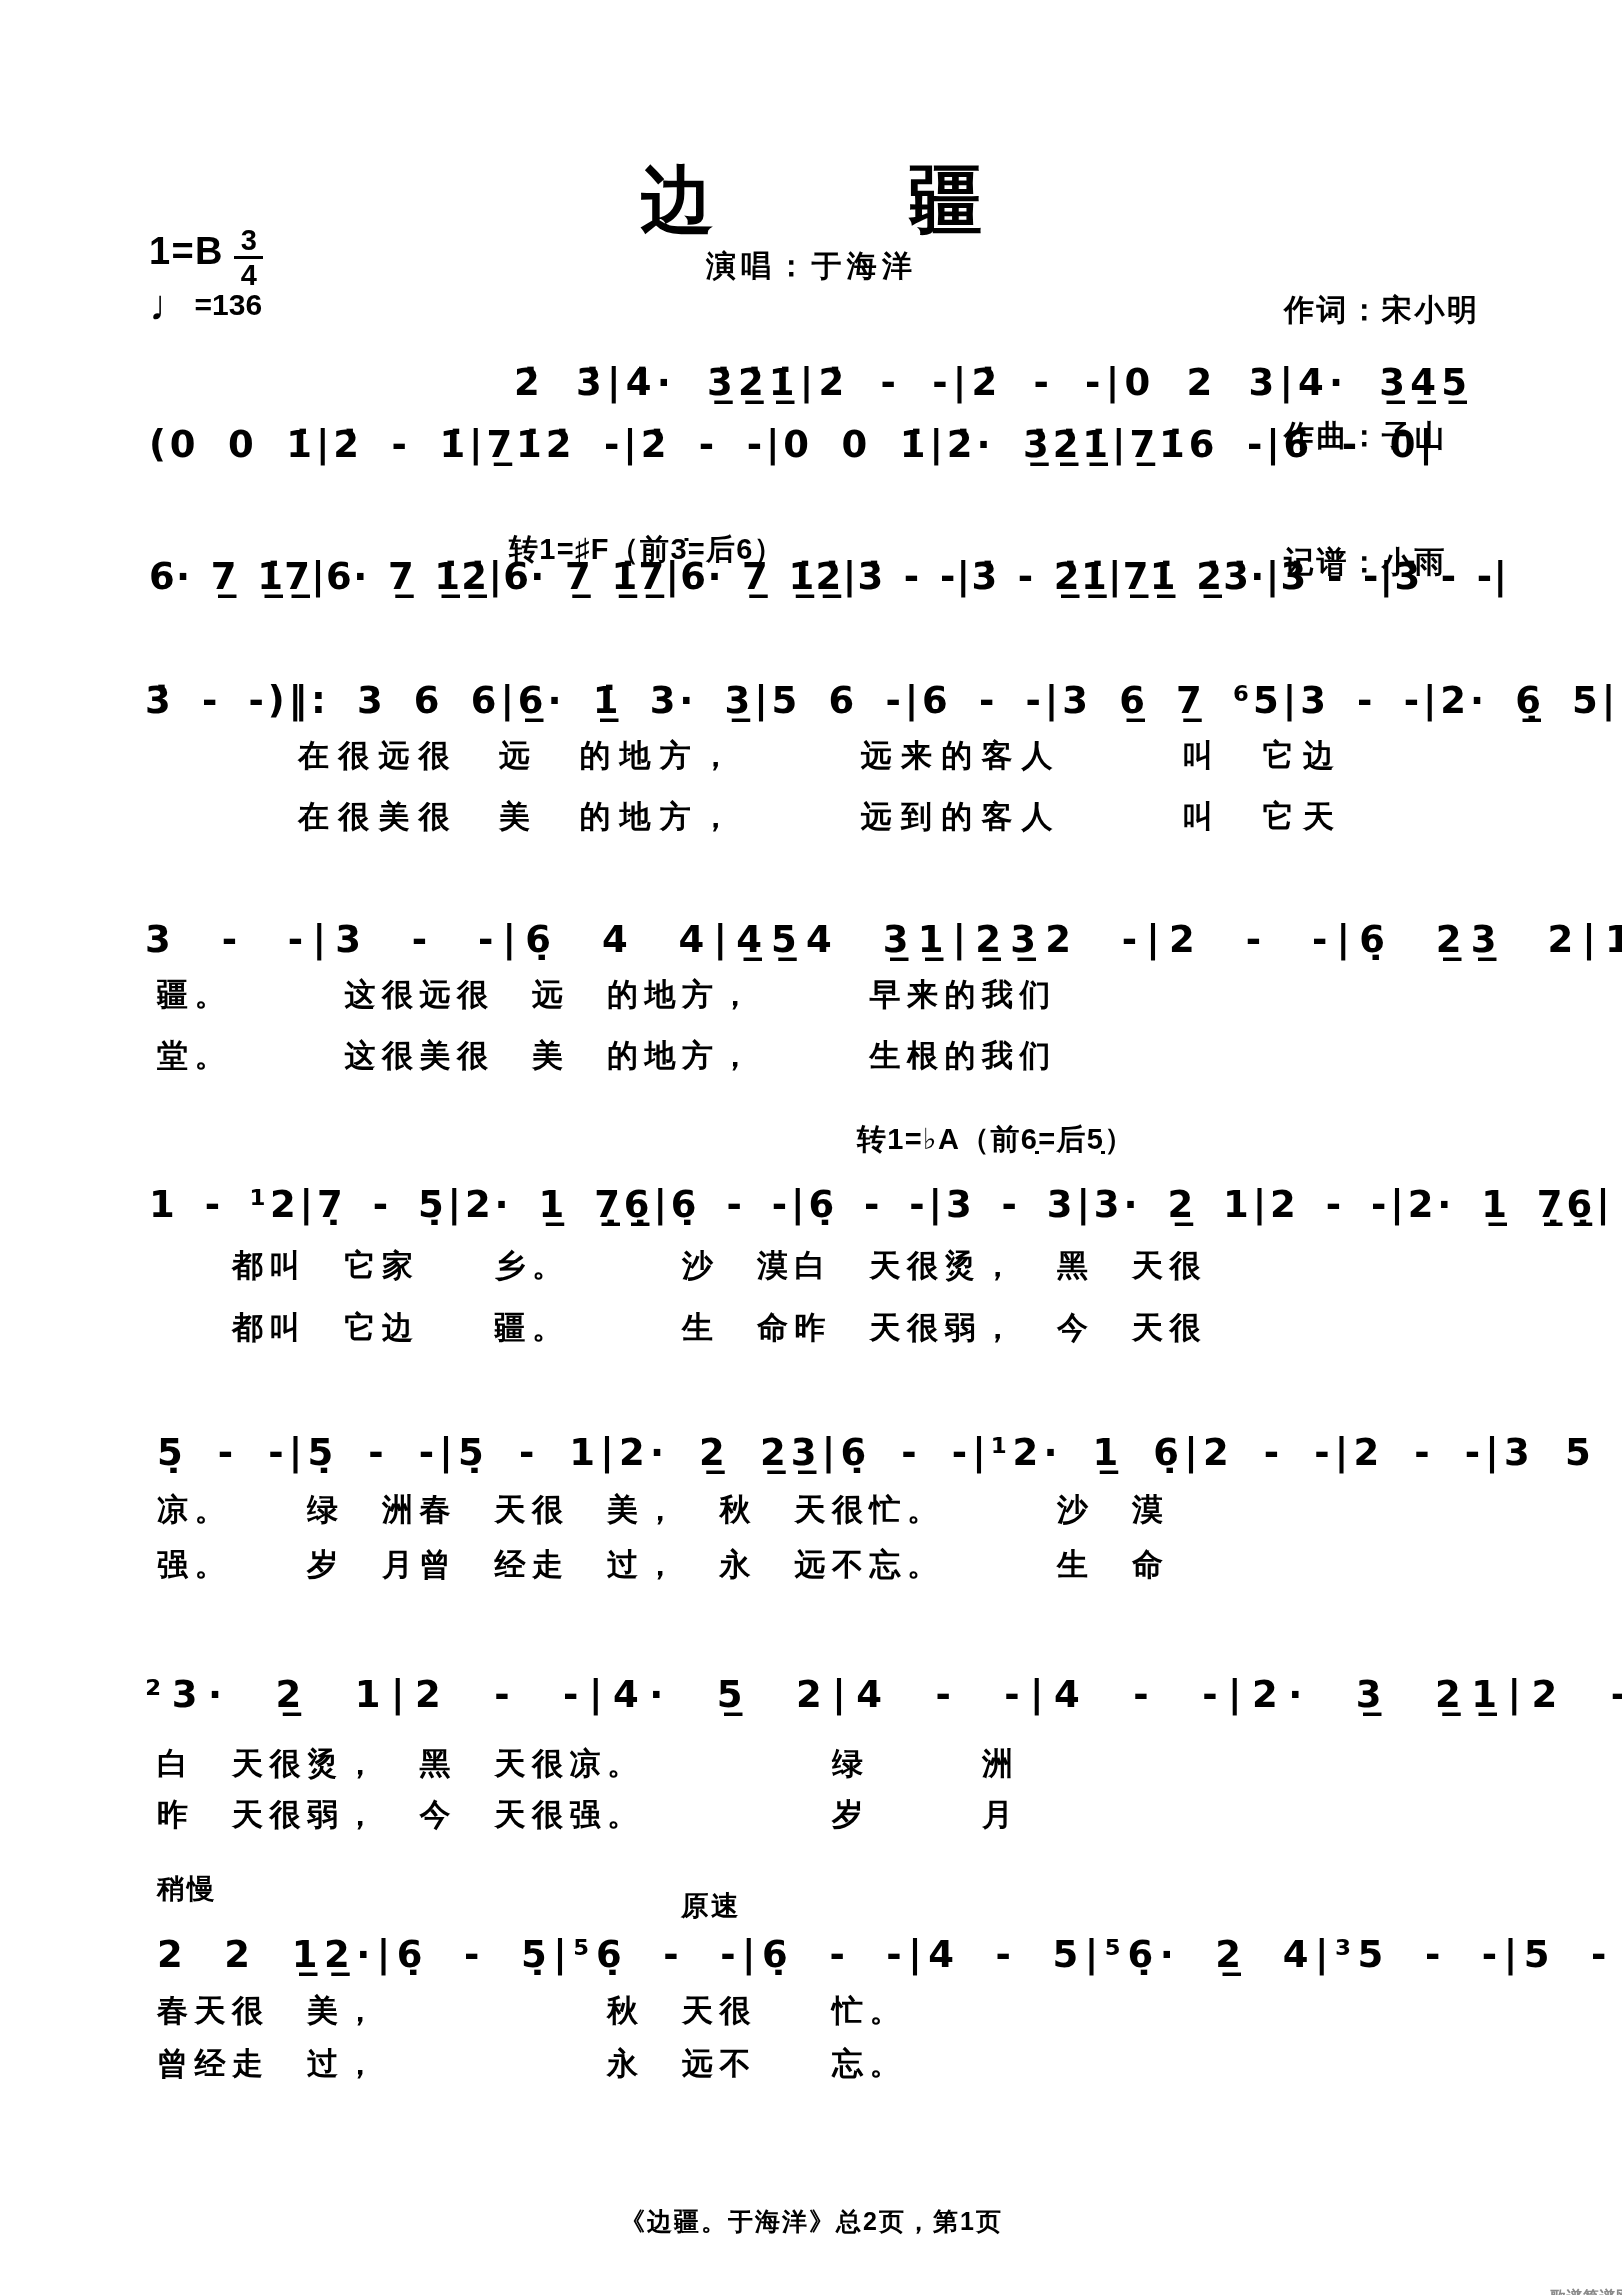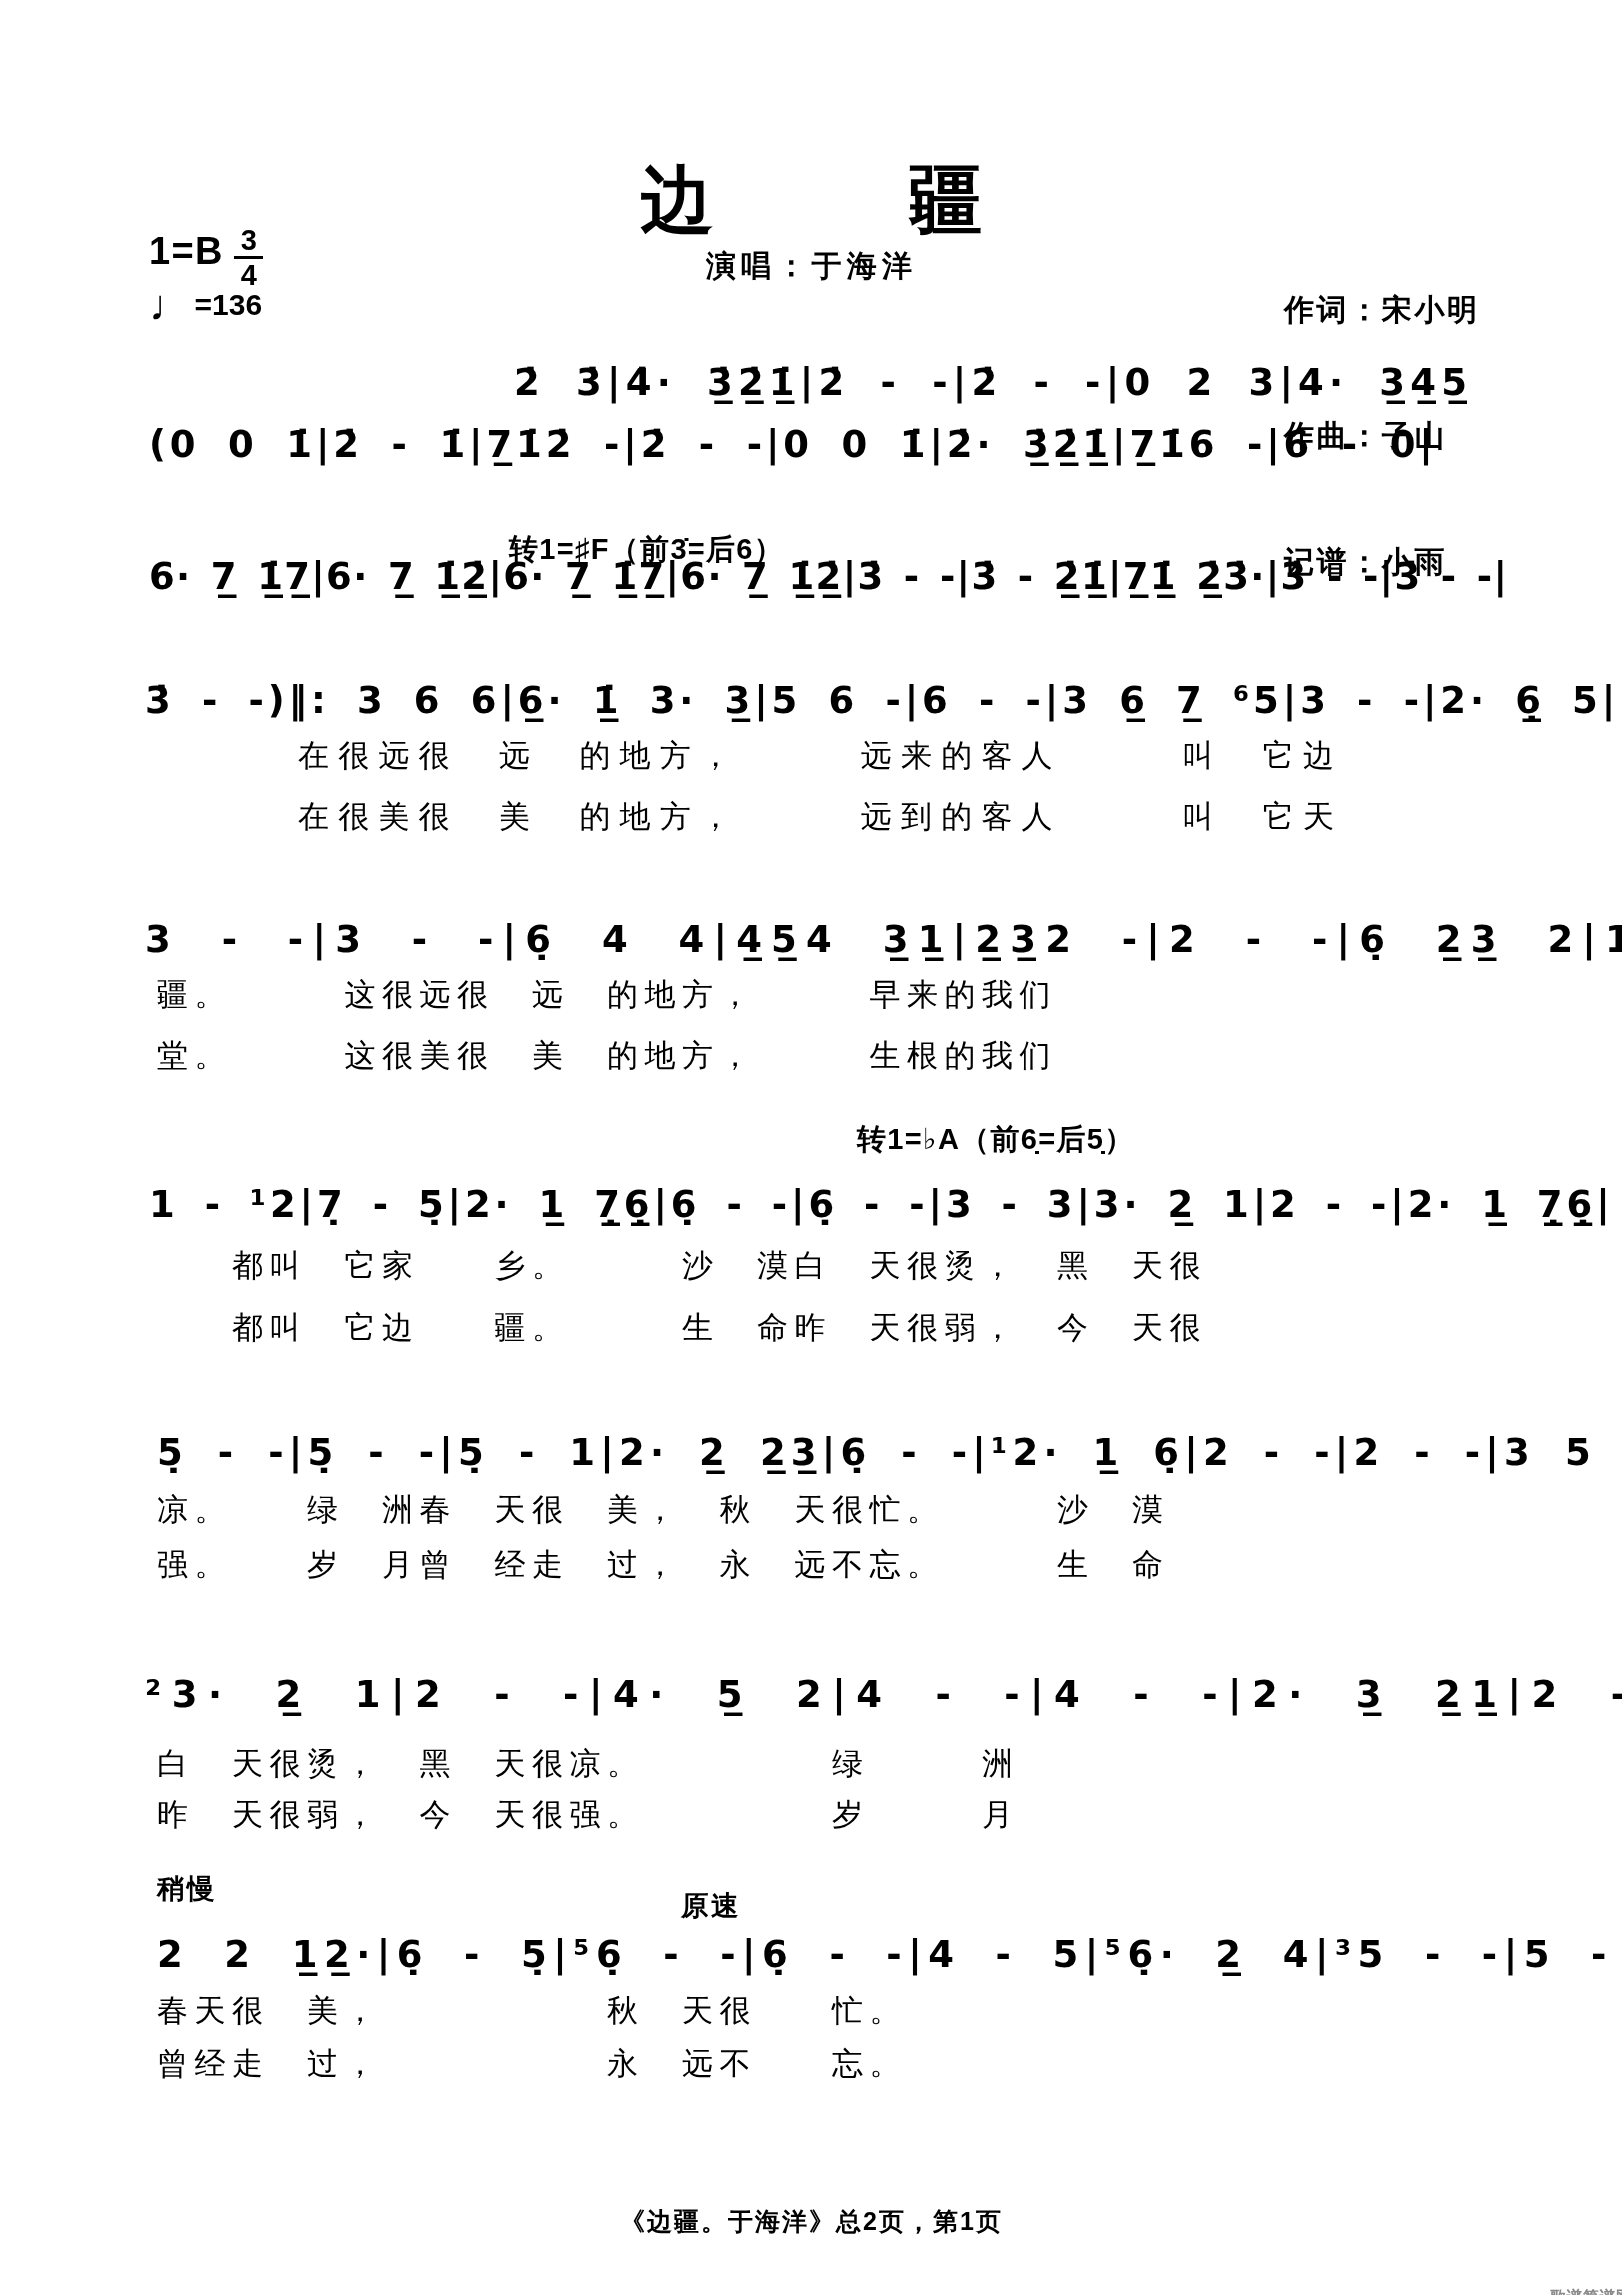--- a/index.html
+++ b/index.html
@@ -34,21 +34,21 @@
   .frac .bot{font-size:29px;font-weight:bold;line-height:33px;}
   .tempo{left:149px;top:288px;font-size:30px;font-weight:bold;display:flex;align-items:center;}
   .tempo .note{font-size:43px;line-height:30px;margin-right:2.6px;}
   
   .music{
     font-family:"DejaVu Sans",sans-serif;
     font-weight:bold;font-size:37px;line-height:46px;
   }
   .keychg{font-size:29px;font-weight:bold;letter-spacing:1.3px;}
   .lyric{
-    font-size:31px;font-weight:normal;letter-spacing:6.5px;line-height:37px;
+    font-size:31px;font-weight:bold;letter-spacing:6.5px;line-height:37px;
   }
   .ls3{letter-spacing:9.2px;}
   .m-s1u{letter-spacing:5.2px;word-spacing:13px;}
   .m-s1l{letter-spacing:3.9px;word-spacing:11.8px;text-align:center;}
   .m-s2 {letter-spacing:1.3px;word-spacing:5.2px;}
   .m-s3 {letter-spacing:3.9px;word-spacing:10.5px;}
   .m-s4 {letter-spacing:9.2px;word-spacing:19.6px;}
   .m-s5 {letter-spacing:3.9px;word-spacing:9.2px;}
   .m-s6 {letter-spacing:5.2px;word-spacing:11.8px;}
   .m-s7 {letter-spacing:10.5px;word-spacing:19.6px;}

